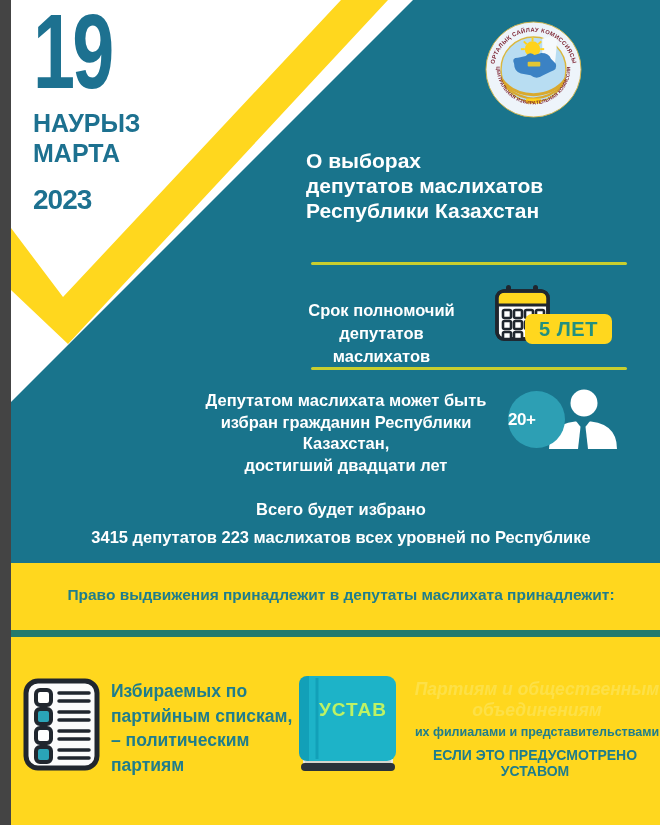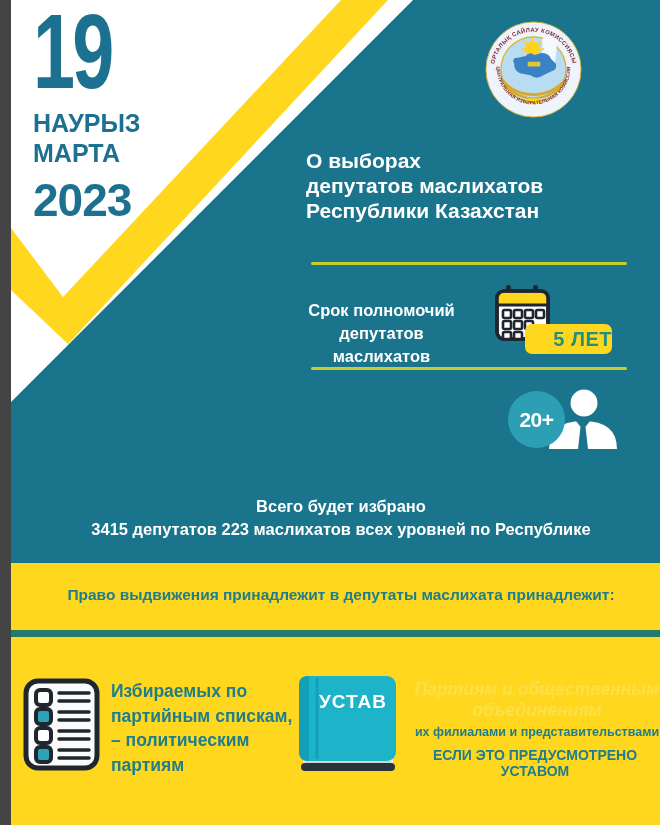--- a/index.html
+++ b/index.html
@@ -12,59 +12,59 @@
   }
   .abs{position:absolute;}
   .pre{white-space:pre-line;}
 
   
   .date-block{left:22px;top:8px;width:170px;color:#1d7190;}
   .date-day{font-size:105px;font-weight:bold;line-height:88px;letter-spacing:-4px;
             transform:scaleX(0.72);transform-origin:left top;}
   .date-m{font-size:25px;font-weight:bold;line-height:30px;letter-spacing:0px;}
   .date-m1{margin-top:12px;}
-  .date-year{font-size:46px;font-weight:bold;line-height:36px;margin-top:14px;letter-spacing:-1px;}
+  .date-year{font-size:28px;font-weight:bold;line-height:36px;margin-top:14px;letter-spacing:-1px;}
 
   
   .title{left:295px;top:148px;width:340px;text-align:left;color:#ffffff;
          font-size:21px;line-height:25px;font-weight:bold;}
 
   .divider{height:3px;width:316px;left:300px;background:#c8ce2e;border-radius:2px;}
   .divider1{top:262px;}
   .divider2{top:367px;}
 
   .term-label{left:278px;top:299px;width:185px;text-align:center;color:#fff;
               font-size:16.5px;line-height:23px;font-weight:bold;}
   .calendar{left:483px;top:284px;}
-  .badge-5let{left:514px;top:324px;width:87px;height:30px;background:#ffd71e;border-radius:7px;
-              color:#23907f;font-size:20px;font-weight:bold;text-align:right;line-height:30px;
+  .badge-5let{left:514px;top:314px;width:87px;height:30px;background:#ffd71e;border-radius:7px;
+              color:#23907f;font-size:20px;font-weight:bold;text-align:center;line-height:30px;
               letter-spacing:0.5px;z-index:3;}
 
   .age-text{left:165px;top:390px;width:340px;text-align:center;color:#fff;
             font-size:16.5px;line-height:21.5px;font-weight:bold;}
   .age-icon{left:493px;top:387px;width:115px;height:62px;}
   .age-circle{position:absolute;left:4px;top:4px;width:57px;height:57px;border-radius:50%;
-              background:#2d9fb4;z-index:2;color:#fff;font-size:21px;font-weight:bold;
-              text-align:center;line-height:57px;letter-spacing:-0.5px;}
+              background:#2d9fb4;z-index:2;color:#fff;font-size:17px;font-weight:bold;
+              line-height:57px;letter-spacing:-0.5px;}
   .person-svg{position:absolute;left:43px;top:2px;z-index:1;}
 
   .total-text{left:15px;top:495px;width:630px;text-align:center;color:#fff;
-              font-size:16.5px;line-height:23px;font-weight:bold;}
+              font-size:16.5px;line-height:28px;font-weight:bold;}
 
   .yellow-band{left:0;top:563px;width:660px;height:262px;background:#ffd71e;}
   .band-title{left:0;top:586px;width:660px;text-align:center;color:#1f7d8c;
               font-size:15.5px;font-weight:bold;}
   .teal-stripe{left:0;top:630px;width:660px;height:7px;background:#247a6d;}
 
   .clipboard{left:12px;top:678px;}
   .party-text{left:100px;top:679px;width:190px;color:#1f7d8c;font-size:17.5px;
               line-height:24.5px;font-weight:bold;}
 
   .book-group{left:284px;top:674px;width:105px;height:99px;}
-  .book-label{position:absolute;left:14px;top:17px;width:88px;text-align:center;color:#ffffff;
+  .book-label{position:absolute;left:14px;top:25px;width:88px;text-align:center;color:#bef264;
               font-size:19px;font-weight:bold;letter-spacing:1px;}
 
   .org-title{left:397px;top:679px;width:258px;text-align:center;color:#fde047;
              font-size:17.5px;line-height:21px;font-weight:bold;font-style:italic;}
   .org-sub{left:397px;top:725px;width:258px;text-align:center;color:#1f7d8c;
            font-size:12.5px;font-weight:bold;}
   .org-note{left:390px;top:747px;width:268px;text-align:center;color:#1f7d8c;
             font-size:14px;font-weight:bold;}
 </style>
 </head>
@@ -142,20 +142,23 @@
         <rect x="20" y="37" width="8" height="8" rx="1.5"></rect>
       <rect x="31" y="37" width="8" height="8" rx="1.5"></rect>
       <rect x="9" y="48" width="8" height="7" rx="1.5"></rect>
         <rect x="20" y="48" width="8" height="7" rx="1.5"></rect>
     </g>
   </svg>
   <div class="abs badge-5let">5 ЛЕТ</div>
 
   <div class="abs divider divider2"></div>
 
+  <div class="abs age-text pre">Депутатом маслихата может быть
+избран гражданин Республики Казахстан,
+достигший двадцати лет</div>
   <div class="abs age-icon">
     <svg class="person-svg" width="70" height="60" viewBox="0 0 70 60">
       <circle cx="37" cy="14" r="13.5" fill="#ffffff"></circle>
       <path d="M2,60 Q2,32 36,32 Q70,32 70,60 Z" fill="#ffffff"></path>
       <path d="M29,32 L43,32 L36,41 Z" fill="#19748c"></path>
       <path d="M33.5,38 L38.5,38 L41,60 L31,60 Z" fill="#19748c"></path>
     </svg>
     <div class="age-circle">20+</div>
   </div>
 

